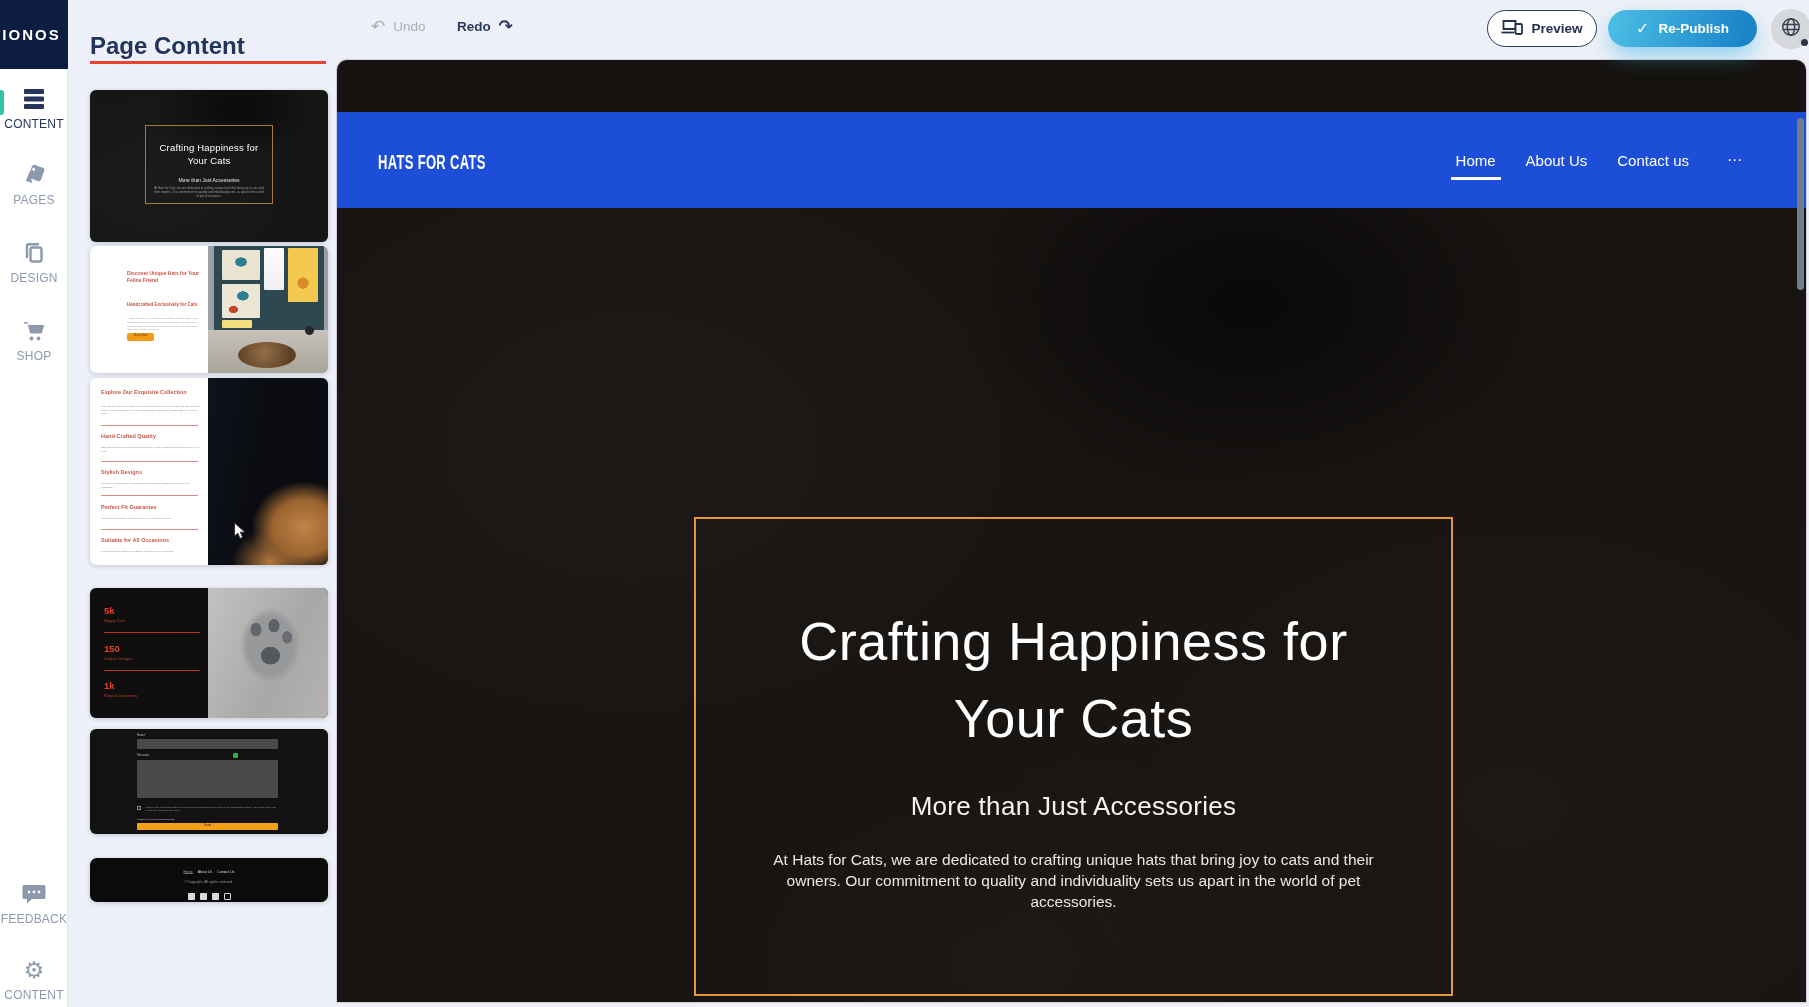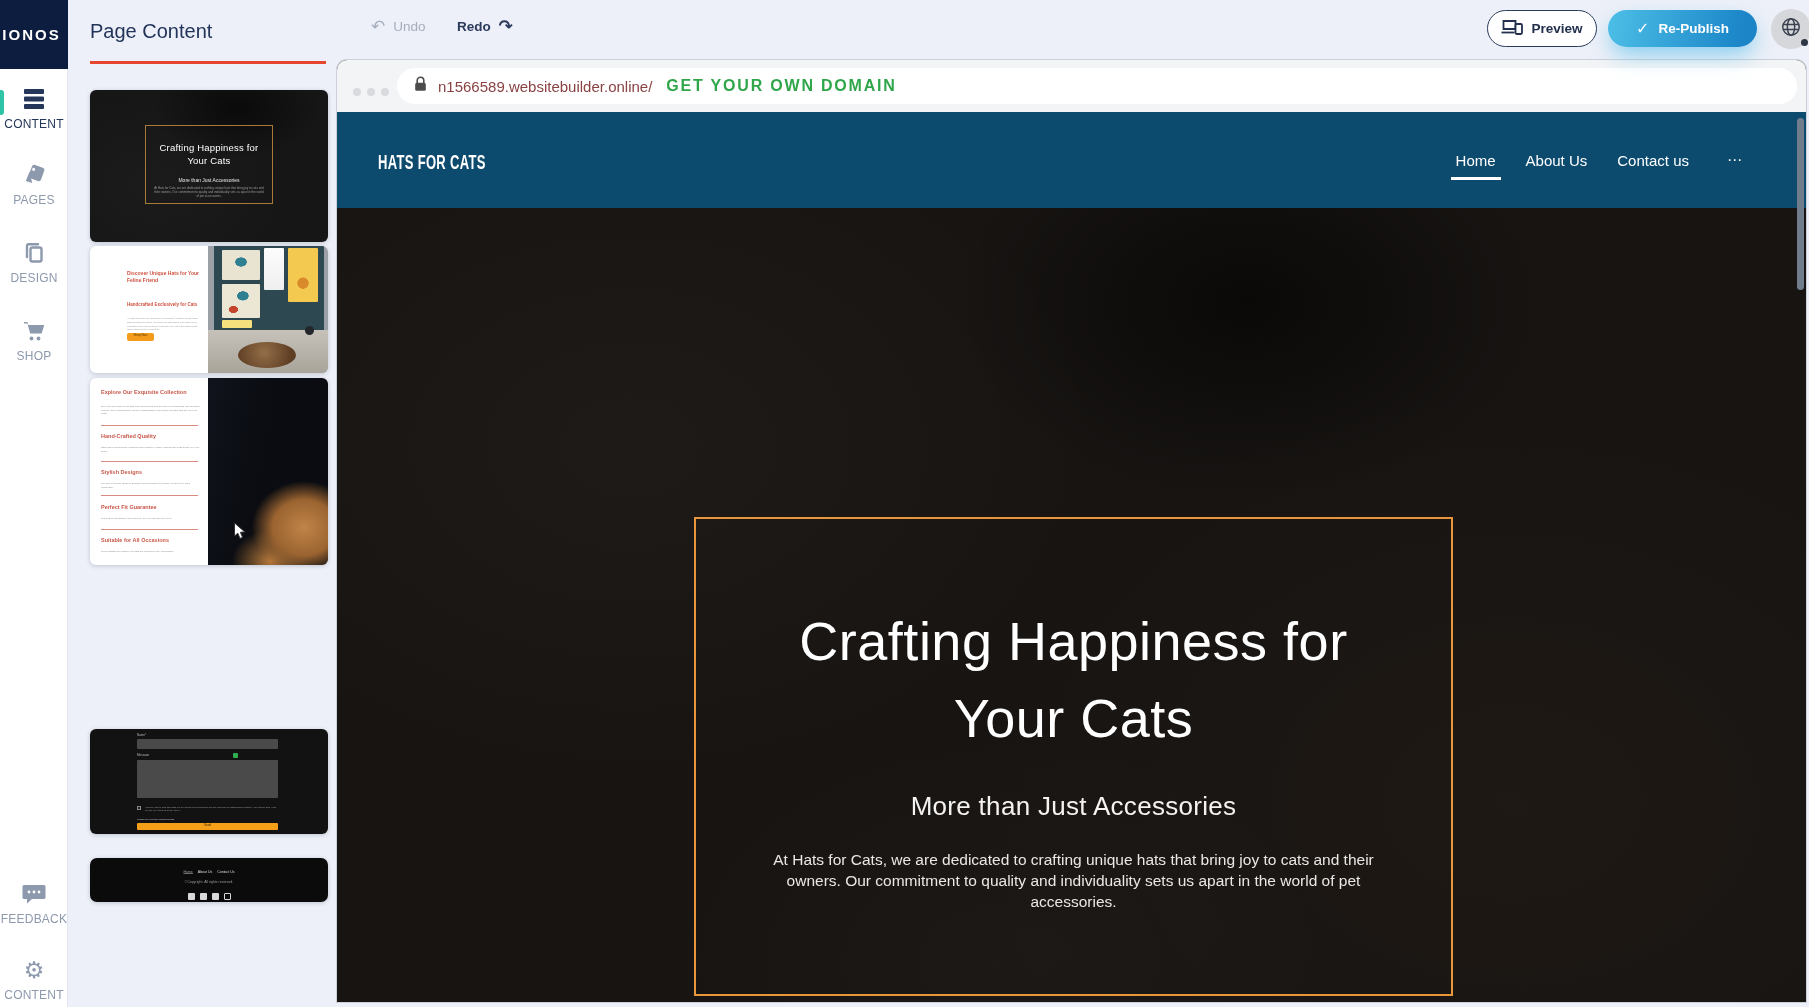--- a/index.html
+++ b/index.html
@@ -14,21 +14,21 @@
         font-weight:bold;font-size:15px;letter-spacing:2px;}
   #logo span{margin-left:-5px;}
   .sb-item{position:absolute;left:0;width:68px;text-align:center;color:#8d99ad;cursor:pointer;}
   .sb-item .ic{height:28px;display:flex;align-items:center;justify-content:center;}
   .sb-item .lb{font-size:12px;margin-top:4px;letter-spacing:.2px;}
   .sb-item.active{color:#24365a;}
   #sb-ind{position:absolute;left:0;top:90px;width:4px;height:25px;background:#2ec4a5;border-radius:0 3px 3px 0;}
   .gear{font-size:23px;line-height:23px;font-family:"DejaVu Sans",sans-serif;}
 
   
-  #panel-title{position:absolute;left:90px;top:20px;font-size:20px;font-weight:normal;color:#22345a;z-index:5;}
+  #panel-title{position:absolute;left:90px;top:32px;font-size:24px;font-weight:bold;color:#22345a;z-index:5;}
   #panel-rule{position:absolute;left:90px;top:61px;width:236px;height:3px;background:#e64530;z-index:5;}
   .thumb{position:absolute;left:90px;width:238px;border-radius:6px;overflow:hidden;
          box-shadow:0 1px 4px rgba(30,40,70,.22);cursor:pointer;z-index:5;}
   .z50{transform:scale(.5);transform-origin:0 0;width:200%;}
 
   
   #t-hero{top:90px;height:152px;background:
       radial-gradient(120px 70px at 62% 12%, rgba(0,0,0,.55), rgba(0,0,0,0) 70%),
       radial-gradient(200px 140px at 28% 62%, rgba(255,255,255,.025), rgba(0,0,0,0) 70%),#161616;}
   #t-hero-box{position:absolute;left:55px;top:35px;width:128px;height:79px;border:1px solid #a87b35;
@@ -114,21 +114,21 @@
   
   #canvas{position:absolute;left:337px;top:60px;width:1469px;height:942px;border-radius:10px 10px 0 0;
       overflow:hidden;background:#161310;box-shadow:0 0 0 1px rgba(185,190,202,.65);z-index:4;}
   #chrome{position:absolute;left:0;top:0;width:100%;height:52px;background:#f3f4f6;}
   .dot{display:inline-block;width:8px;height:8px;border-radius:50%;background:#d9dade;margin-right:6px;}
   #dots{position:absolute;left:16px;top:22px;}
   #urlpill{position:absolute;left:60px;top:8px;right:9px;height:36px;background:#fff;border-radius:18px;
       display:flex;align-items:center;padding:0 17px;cursor:text;}
   #site-url{margin-left:11px;font-size:15px;color:#8a4242;}
   #domain-cta{margin-left:14px;font-size:16px;font-weight:bold;letter-spacing:1.8px;color:#2fa64a;cursor:pointer;}
-  #site-header{position:absolute;left:0;top:52px;width:100%;height:96px;background:#0c4a6e;}
+  #site-header{position:absolute;left:0;top:52px;width:100%;height:96px;background:#1d4ed8;}
   #site-logo{position:absolute;left:41px;top:38px;color:#fff;font-size:21px;font-weight:bold;white-space:nowrap;
       transform:scaleX(.62);transform-origin:left center;letter-spacing:.5px;}
   #site-nav{position:absolute;right:63px;top:0;height:100%;display:flex;align-items:center;gap:30px;
       color:#fff;font-size:15px;}
   .ni{position:relative;cursor:pointer;}
   .ni.active::after{content:"";position:absolute;left:-5px;right:-5px;bottom:-11px;height:2.5px;background:#fff;}
   .ni.more{letter-spacing:1px;margin-left:8px;font-family:"DejaVu Sans",sans-serif;}
   #hero{position:absolute;left:0;top:148px;right:0;bottom:0;background:
       radial-gradient(420px 280px at 62% 12%, rgba(0,0,0,.55), rgba(0,0,0,0) 70%),
       radial-gradient(700px 500px at 20% 30%, rgba(255,250,240,.028), rgba(0,0,0,0) 70%),
@@ -294,20 +294,37 @@
     <div class="tc-d" style="top:151px"></div>
     <div class="abs" style="left:11px;top:159px;width:105px">
         <div class="z50 tc-t">Suitable for All Occasions</div>
       </div>
     <div class="abs" style="left:11px;top:171px;width:100px">
         <div class="z50 tc-b">From birthdays to parties, our hats are perfect for any celebration!</div>
       </div>
     <div id="t3-img"></div>
   </div>
 
+  <div class="thumb" id="t-stats">
+    <div class="abs ts-v" style="left:14px;top:17px">5k</div>
+    <div class="abs" style="left:14px;top:30px;width:90px">
+        <div class="z50 ts-l">Happy Cats</div>
+      </div>
+    <div class="ts-d" style="top:44px"></div>
+    <div class="abs ts-v" style="left:14px;top:55px">150</div>
+    <div class="abs" style="left:14px;top:68px;width:90px">
+        <div class="z50 ts-l">Unique Designs</div>
+      </div>
+    <div class="ts-d" style="top:82px"></div>
+    <div class="abs ts-v" style="left:14px;top:92px">1k</div>
+    <div class="abs" style="left:14px;top:105px;width:90px">
+        <div class="z50 ts-l">Repeat Customers</div>
+      </div>
+    <div id="t4-img"></div>
+  </div>
 
   <div class="thumb" id="t-form">
     <div class="abs" style="left:47px;top:4px;width:80px">
         <div class="z50 tf-lab">Name*</div>
       </div>
     <div class="tf-field" style="left:47px;top:10px;width:141px;height:10px"></div>
     <div class="abs" style="left:47px;top:24px;width:80px">
         <div class="z50 tf-lab">Message</div>
       </div>
     <div class="abs" style="left:143px;top:24px;width:5px;height:5px;background:#2fae4e;border-radius:1px"></div>
@@ -368,33 +385,20 @@
       <svg width="22" height="22" viewBox="0 0 24 24" fill="none" stroke="#39414f" stroke-width="1.6">
           <circle cx="12" cy="12" r="9"></circle>
           <ellipse cx="12" cy="12" rx="4" ry="9"></ellipse>
           <path d="M3.5 9.3 h17 M3.5 14.7 h17"></path>
         </svg>
     </span>
     <span id="globe-dot"></span>
   </div>
 
   <div id="canvas">
-    <div id="chrome">
-      <div id="dots"><span class="dot"></span><span class="dot"></span><span class="dot"></span></div>
-      <div id="urlpill">
-        <span>
-          <svg width="13" height="16" viewBox="0 0 13 16">
-              <path fill="none" stroke="#4c4c4c" stroke-width="1.6" d="M3.2 7.2 V4.6 a3.3 3.3 0 0 1 6.6 0 V7.2"></path>
-              <rect x="1.2" y="6.8" width="10.6" height="8" rx="1.6" fill="#4c4c4c"></rect>
-            </svg>
-        </span>
-        <span id="site-url">n1566589.websitebuilder.online/</span>
-        <span id="domain-cta">GET YOUR OWN DOMAIN</span>
-      </div>
-    </div>
 
     <div id="site-header">
       <div id="site-logo">HATS FOR CATS</div>
       <div id="site-nav">
         <span class="ni active">Home</span>
         <span class="ni">About Us</span>
         <span class="ni">Contact us</span>
         <span class="ni more">⋯</span>
       </div>
     </div>

